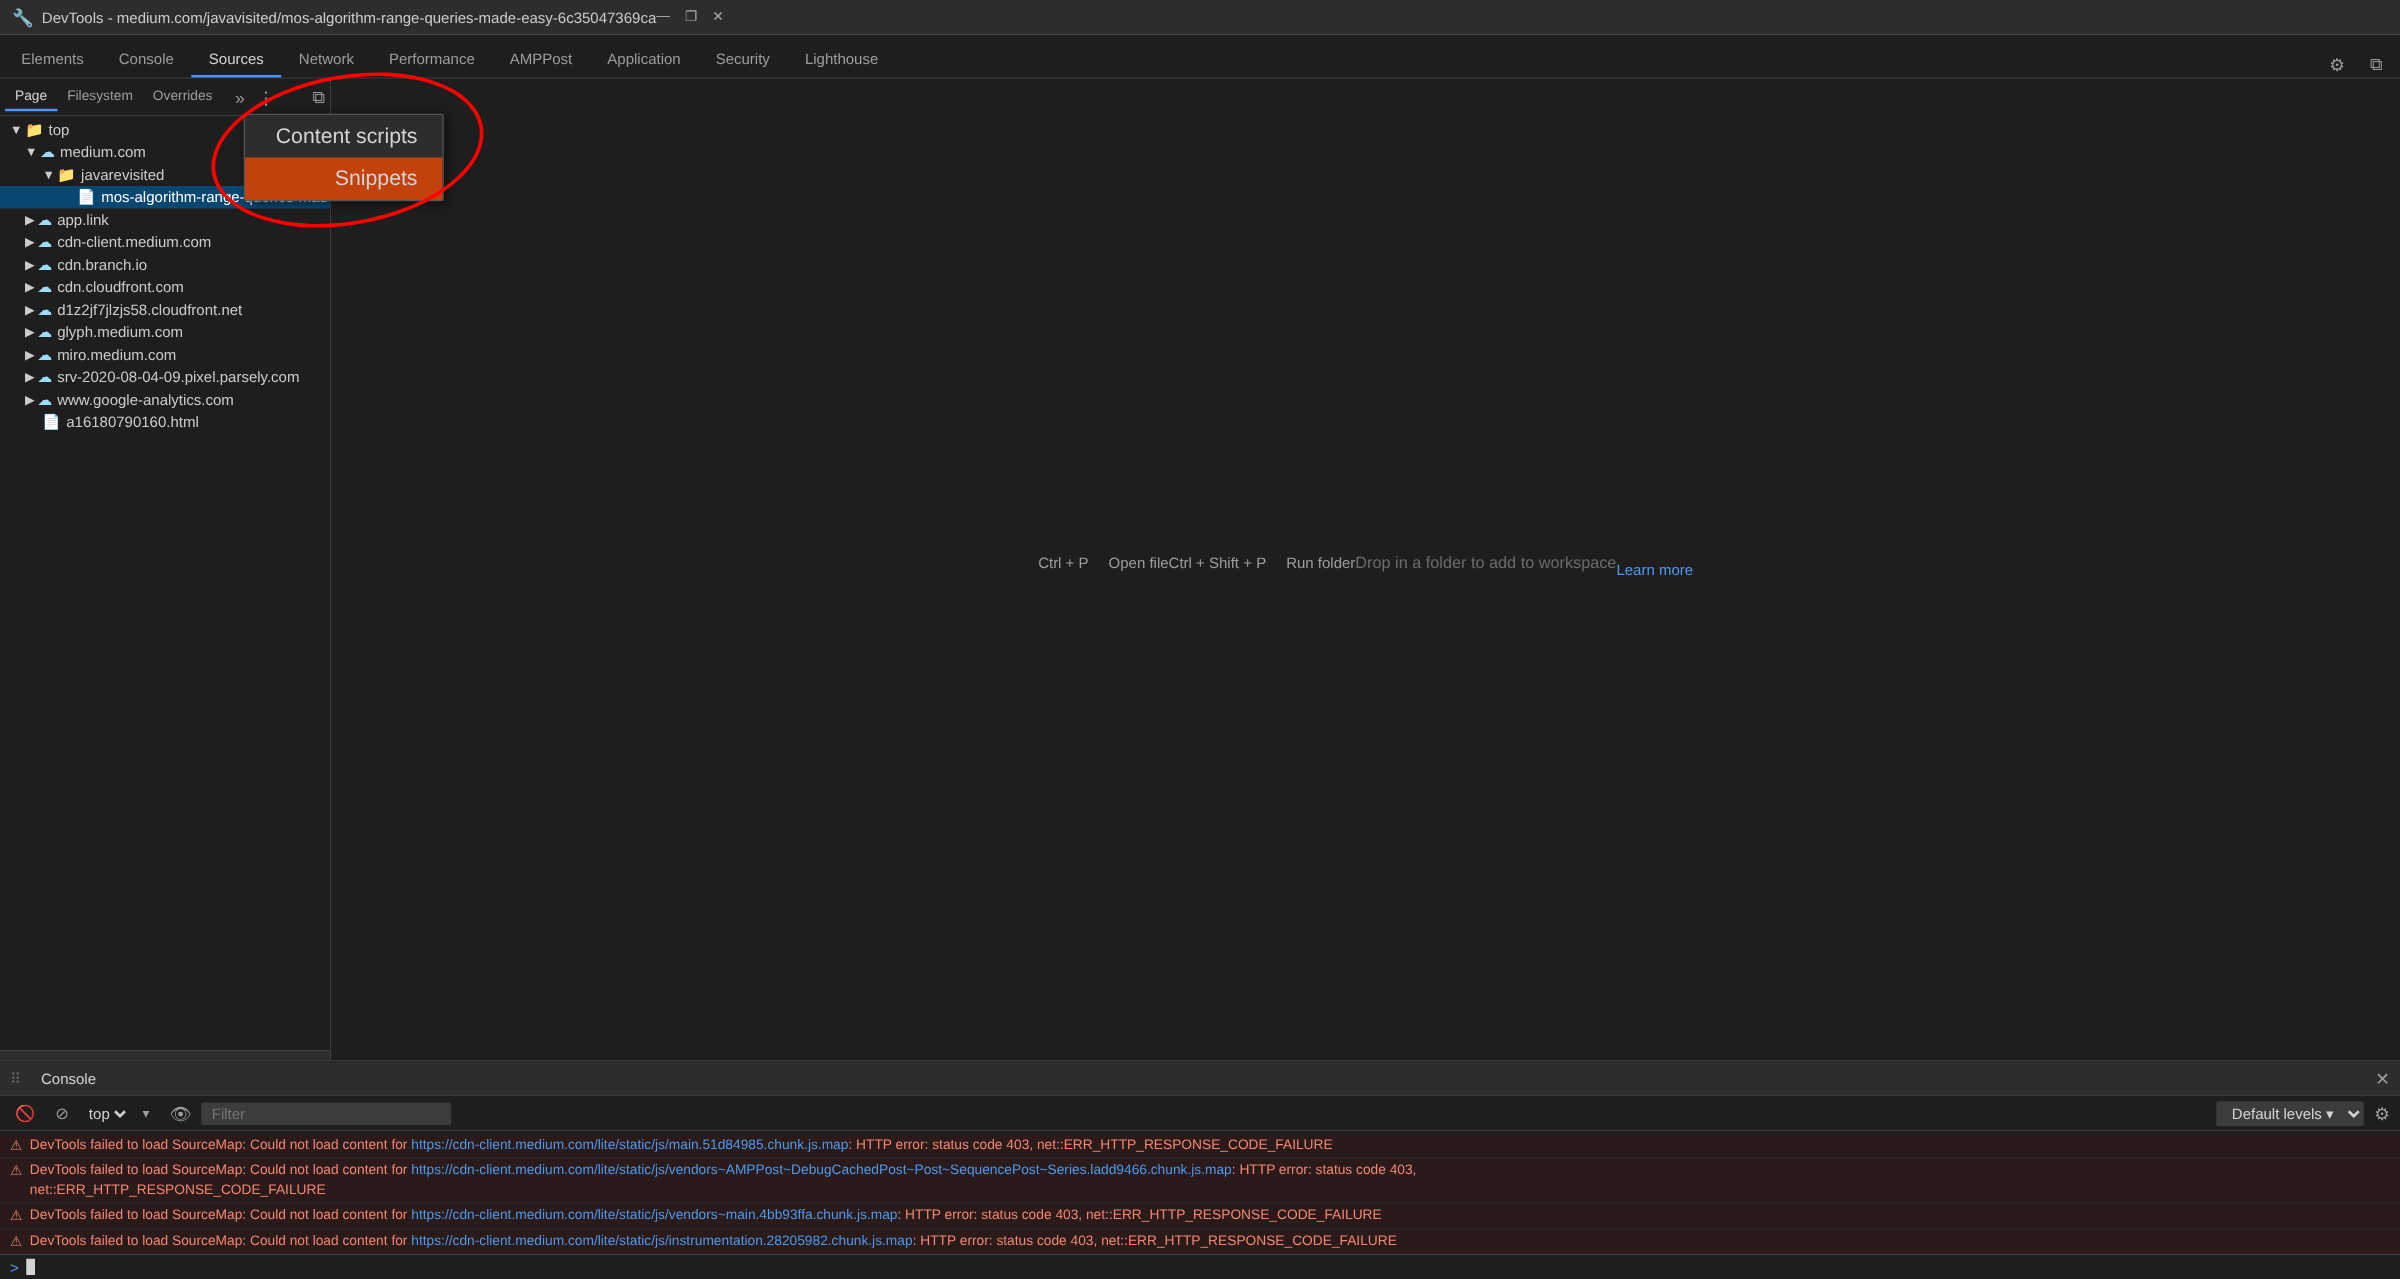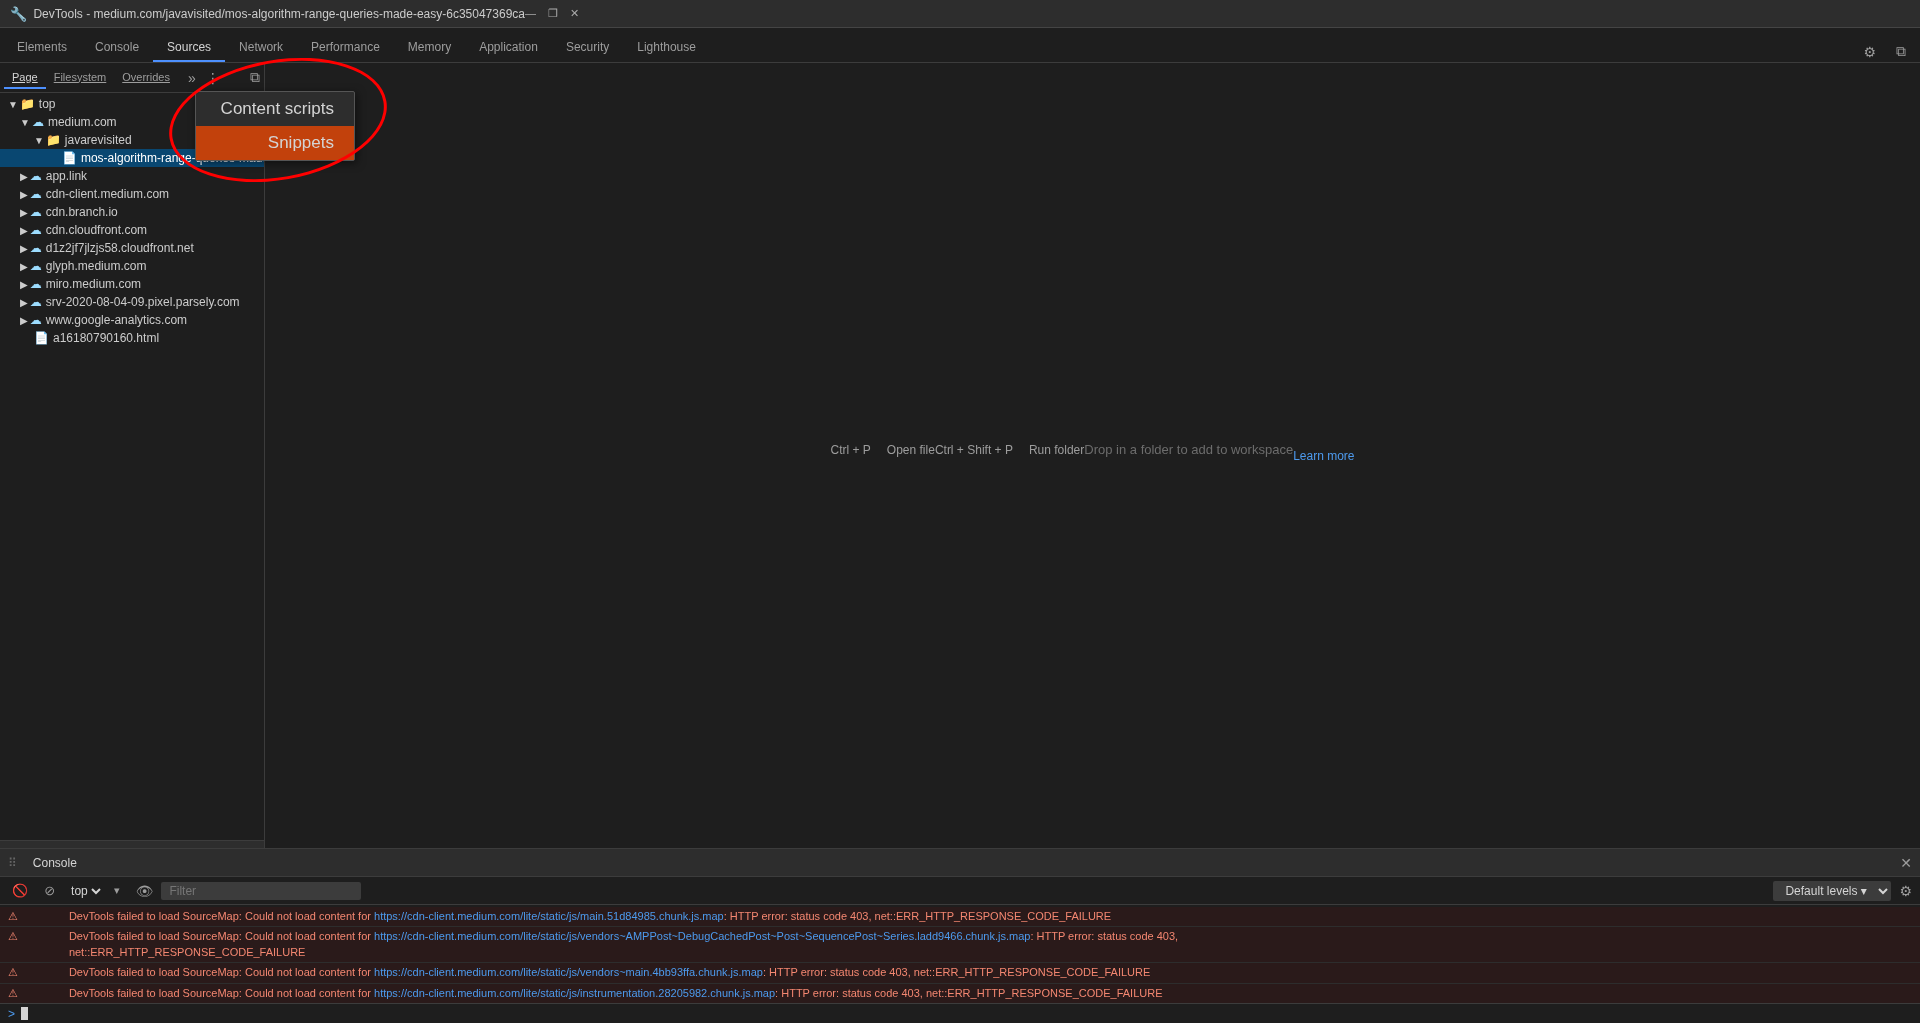--- a/index.html
+++ b/index.html
@@ -94,21 +94,20 @@
       border-bottom: 1px solid #3c3c3c;
       padding-left: 4px;
       background: #1e1e1e;
     }
     .src-tab {
       padding: 4px 8px;
       font-size: 11px;
       color: #9d9d9d;
       cursor: pointer;
       border-bottom: 2px solid transparent;
-      text-decoration: underline;
     }
     .src-tab.active {
       color: #d4d4d4;
       border-bottom: 2px solid #4d90fe;
     }
     .src-tab-more {
       margin-left: 4px;
       color: #9d9d9d;
       cursor: pointer;
       font-size: 14px;
@@ -341,21 +340,20 @@
       color: #f48771;
       margin-right: 6px;
       flex-shrink: 0;
       margin-top: 1px;
     }
     .console-error-text {
       flex: 1;
       word-break: break-all;
       line-height: 1.4;
       font-size: 11px;
-      margin-left: 45px;
     }
     .console-link {
       color: #4d9aed;
       text-decoration: none;
     }
     #console-output::-webkit-scrollbar { width: 6px; }
     #console-output::-webkit-scrollbar-thumb { background: #555; border-radius: 3px; }
 
     
     #console-input-row {
@@ -403,21 +401,21 @@
     <span class="win-btn">✕</span>
   </div>
 </div>
 
 <div id="devtools-tabs">
   <div class="dt-tab">Elements</div>
   <div class="dt-tab">Console</div>
   <div class="dt-tab active">Sources</div>
   <div class="dt-tab">Network</div>
   <div class="dt-tab">Performance</div>
-  <div class="dt-tab">Memory</div>
+  <div class="dt-tab">AMPPost</div>
   <div class="dt-tab">Application</div>
   <div class="dt-tab">Security</div>
   <div class="dt-tab">Lighthouse</div>
   <div class="dt-tab-icons">
     <span class="dt-tab-icon-btn">⚙</span>
     <span class="dt-tab-icon-btn">⧉</span>
   </div>
 </div>
 
 <div id="main-area">

